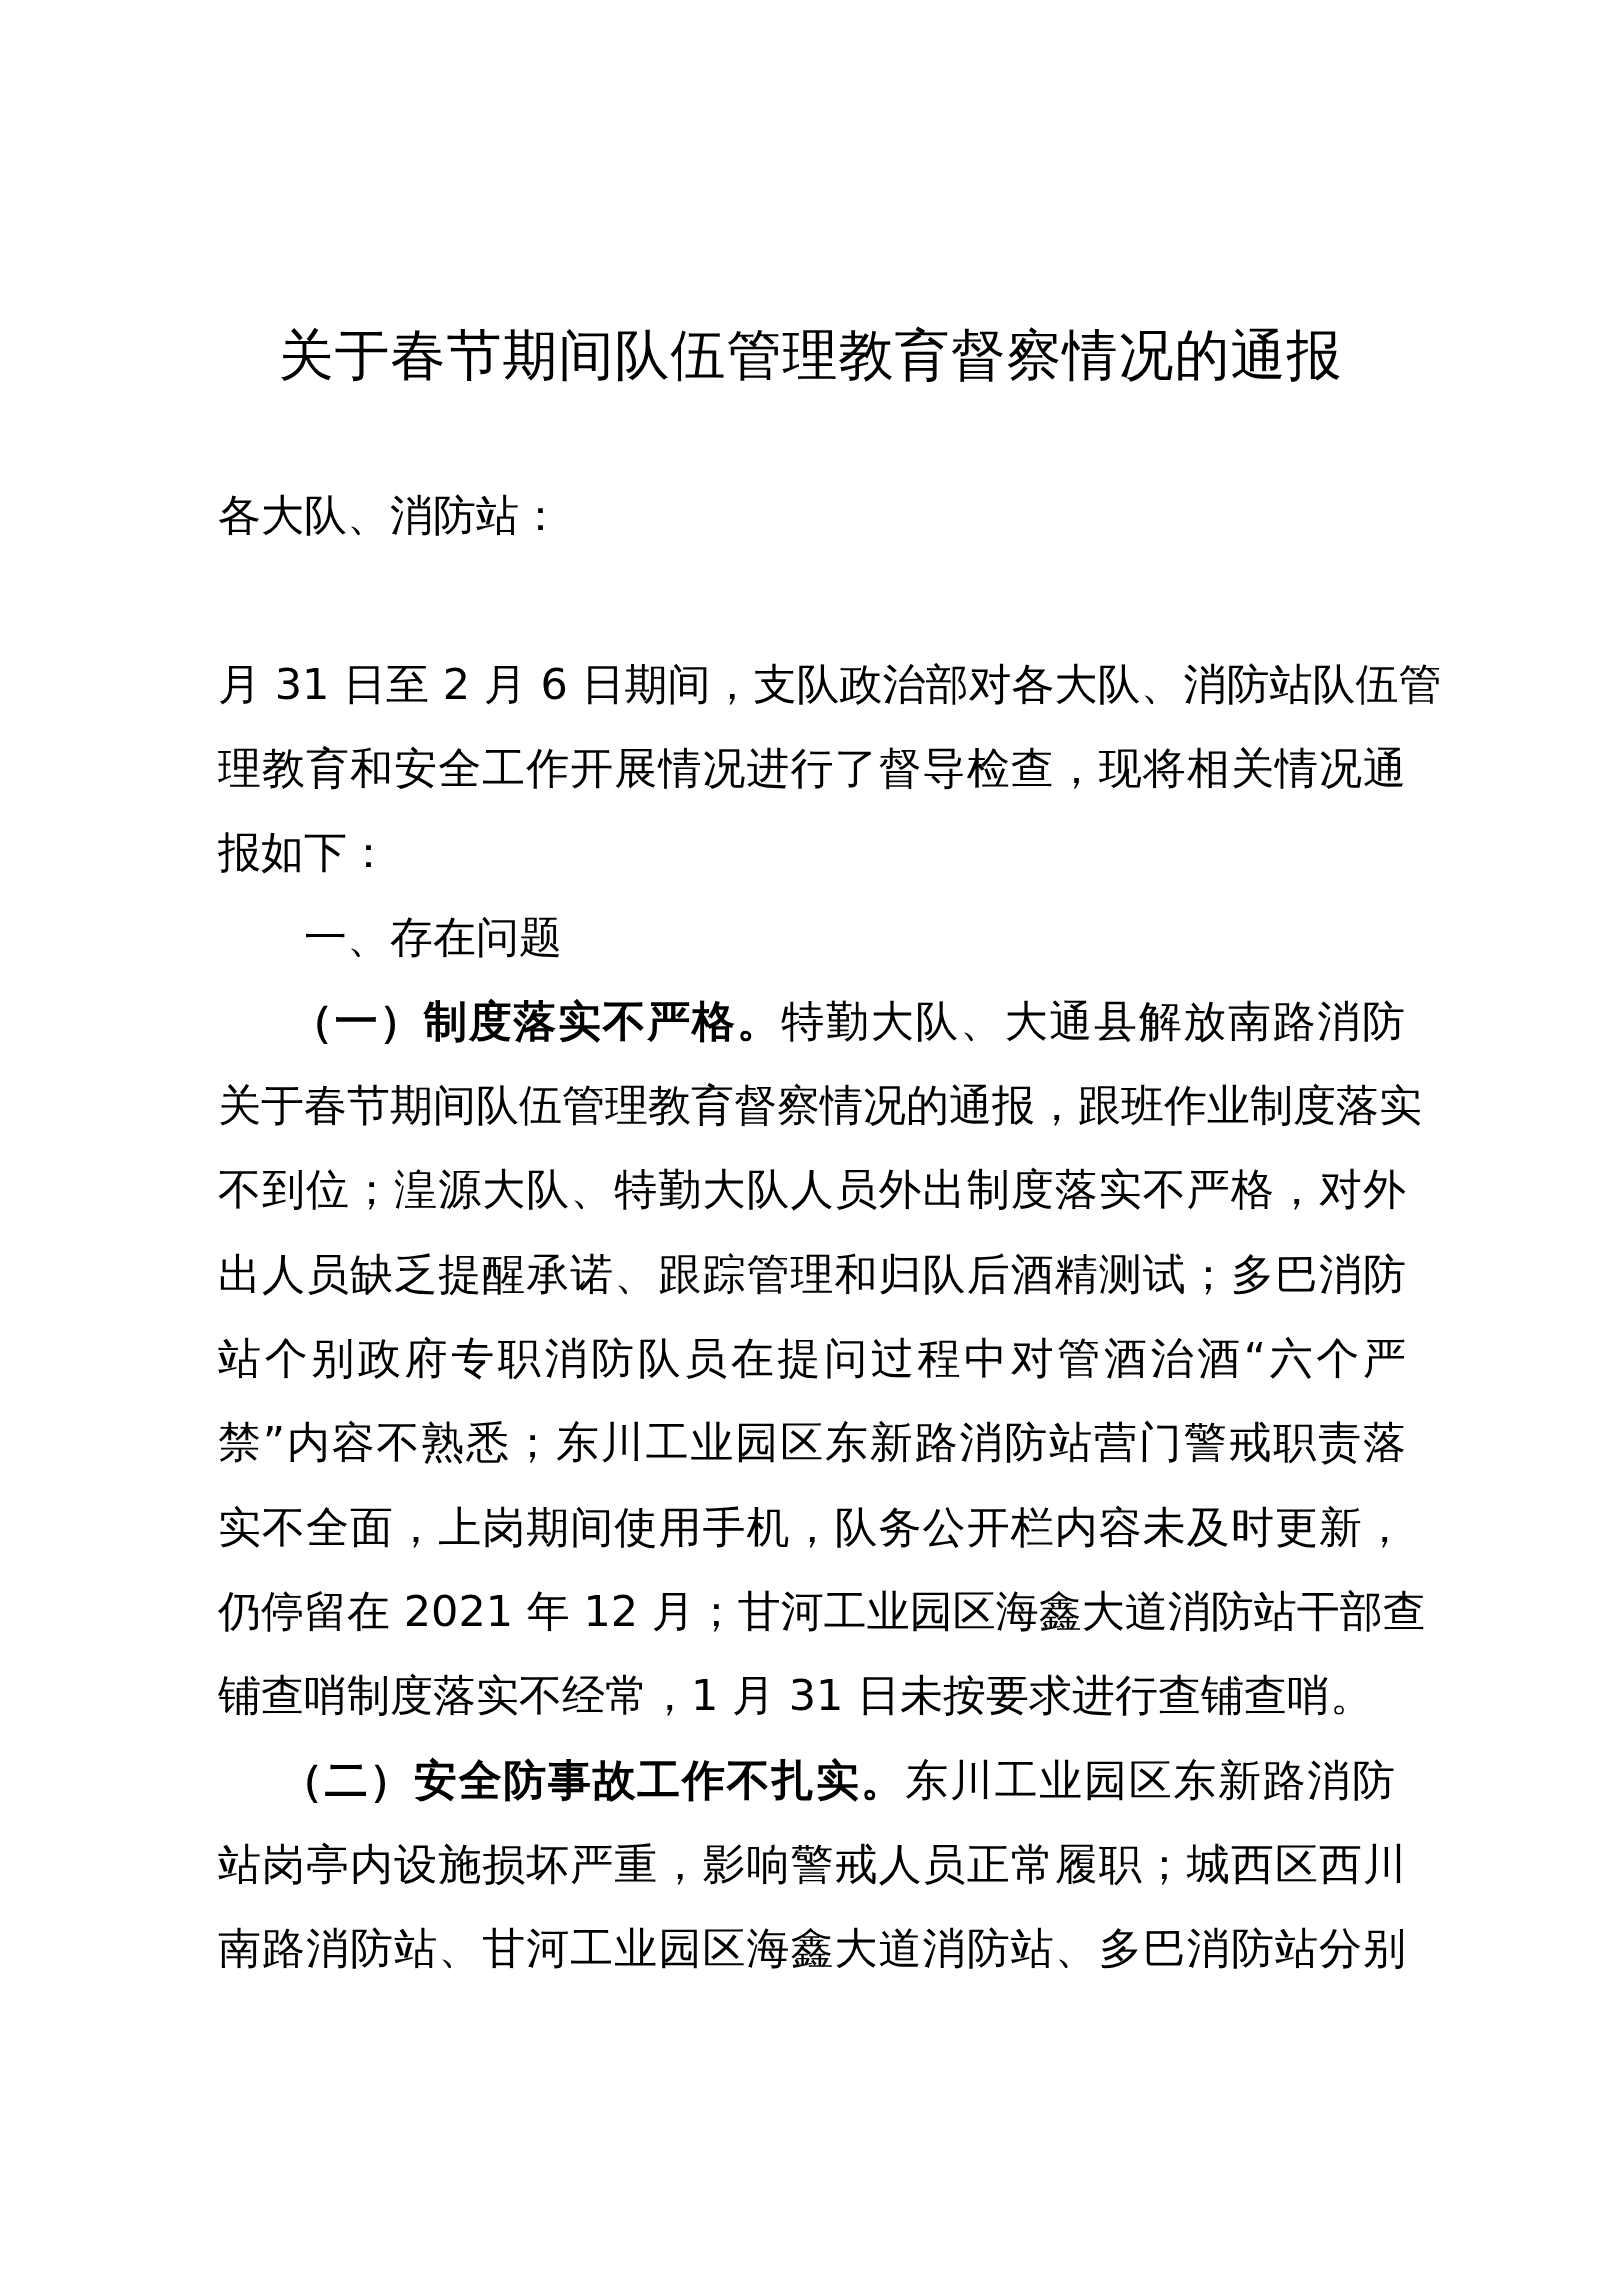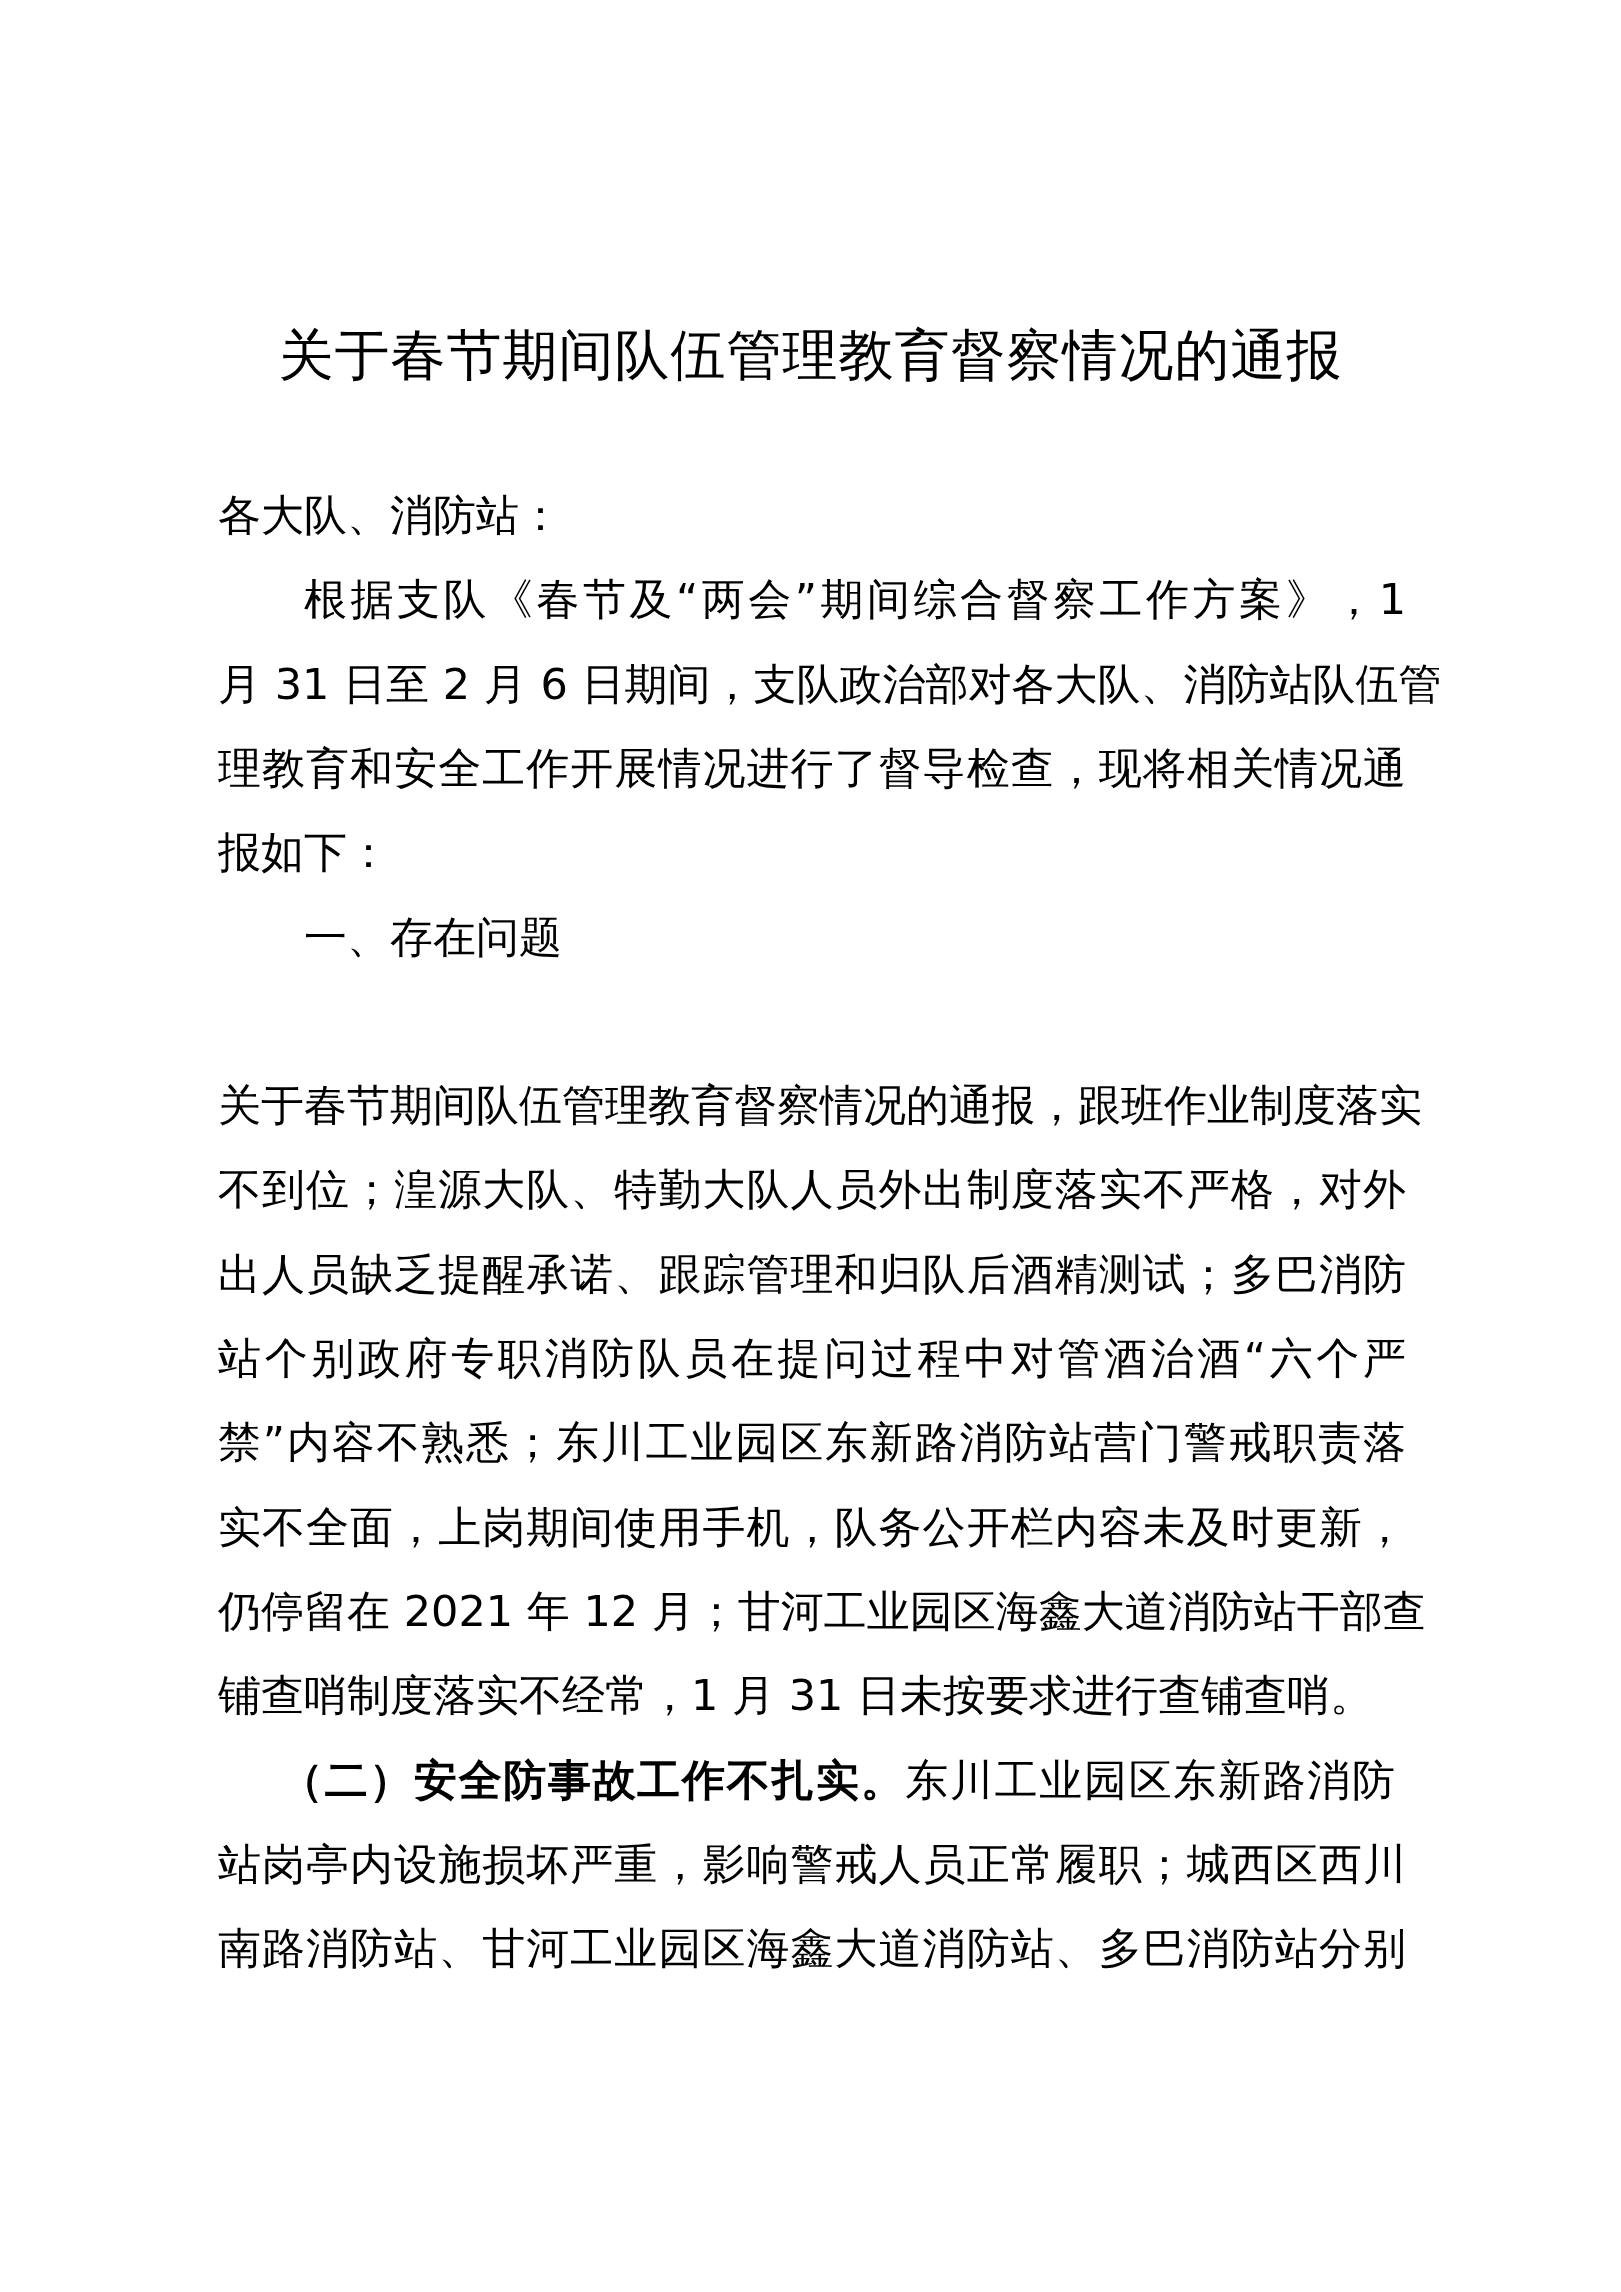--- a/index.html
+++ b/index.html
@@ -15,27 +15,27 @@
     .bold { font-weight: bold; }
   </style>
 </head>
 <body>
 
 <div class="page">
   <div class="title">关于春节期间队伍管理教育督察情况的通报</div>
 
   <div class="line last" style="top:486px;">各大队、消防站：</div>
 
-  <div class="line indent" style="top:570px;">根据支队《春节及“两会”期间综合督察工作方案》，1</div>
   <div class="line" style="top:655px;">月 31 日至 2 月 6 日期间，支队政治部对各大队、消防站队伍管</div>
   <div class="line" style="top:739px;">理教育和安全工作开展情况进行了督导检查，现将相关情况通</div>
   <div class="line last" style="top:823px;">报如下：</div>
 
   <div class="line last indent" style="top:908px;">一、存在问题</div>
 
+  <div class="line indent" style="top:992px; left:290px; width:1115px;"><span class="bold">（一）制度落实不严格。</span><span>特勤大队、大通县解放南路消防</span></div>
   <div class="line" style="top:1076px;">关于春节期间队伍管理教育督察情况的通报，跟班作业制度落实</div>
   <div class="line" style="top:1160px;">不到位；湟源大队、特勤大队人员外出制度落实不严格，对外</div>
   <div class="line" style="top:1245px;">出人员缺乏提醒承诺、跟踪管理和归队后酒精测试；多巴消防</div>
   <div class="line" style="top:1413px;">禁”内容不熟悉；东川工业园区东新路消防站营门警戒职责落</div>
   <div class="line" style="top:1329px;">站个别政府专职消防队员在提问过程中对管酒治酒“六个严</div>
   <div class="line" style="top:1498px;">实不全面，上岗期间使用手机，队务公开栏内容未及时更新，</div>
   <div class="line" style="top:1582px;">仍停留在 2021 年 12 月；甘河工业园区海鑫大道消防站干部查</div>
   <div class="line last" style="top:1666px;">铺查哨制度落实不经常，1 月 31 日未按要求进行查铺查哨。</div>
 
   <div class="line indent" style="top:1751px; left:280px; width:1115px;"><span class="bold">（二）安全防事故工作不扎实。</span><span>东川工业园区东新路消防</span></div>

